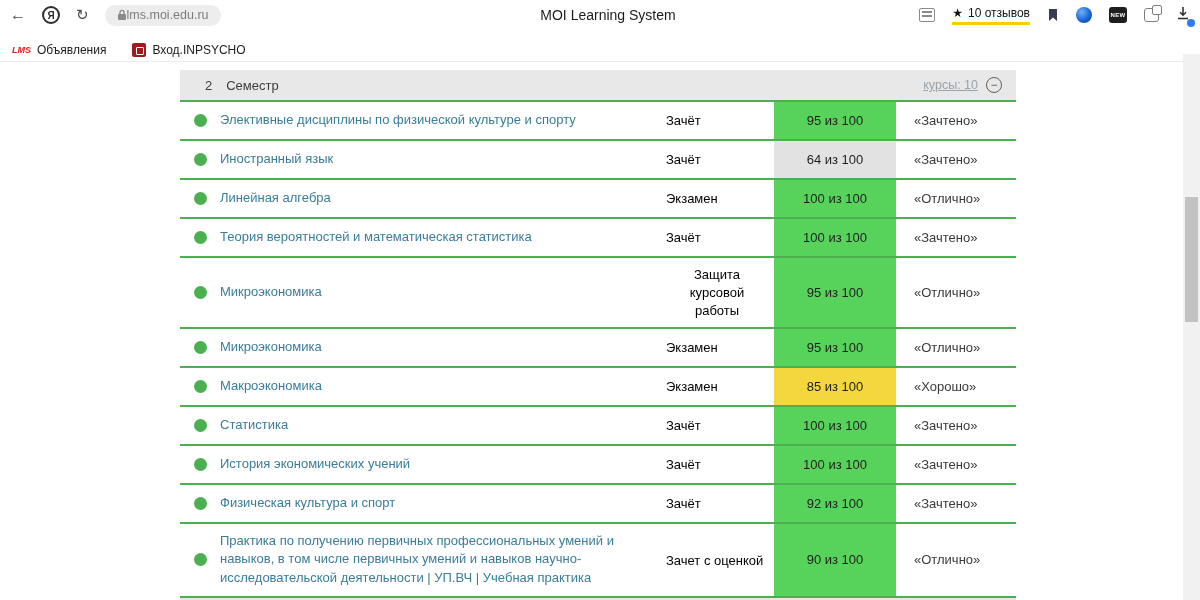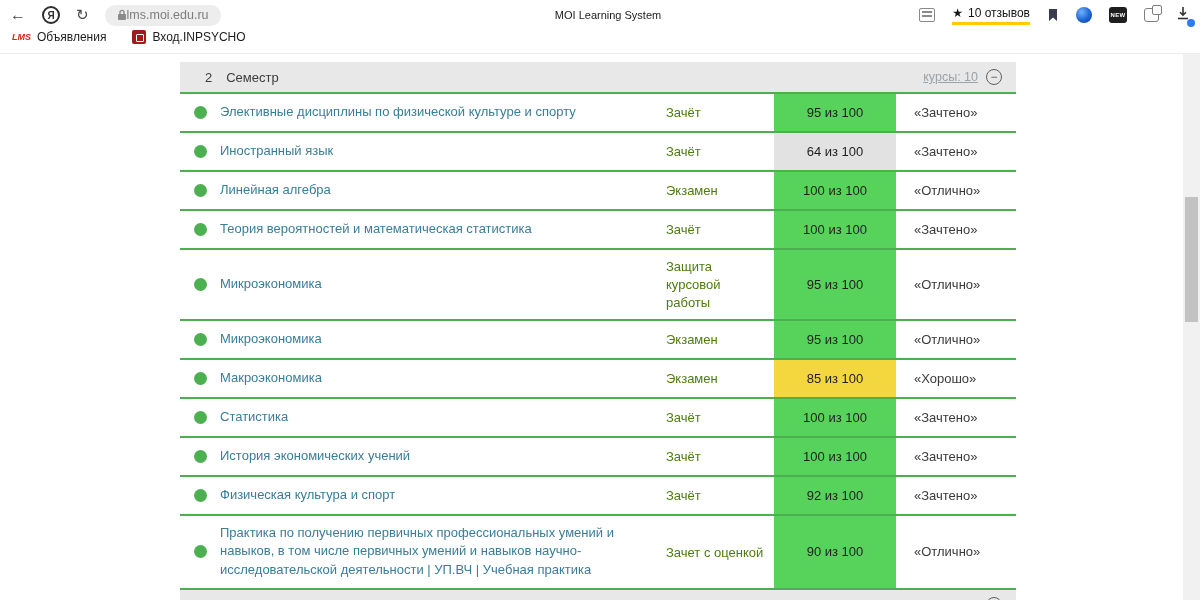--- a/index.html
+++ b/index.html
@@ -12,21 +12,21 @@
   .nav-glyph { font-size: 16px; color: #4a4a4a; cursor: pointer; line-height: 1; }
   .icon-back::before { content: "←"; }
   .icon-refresh::before { content: "↻"; font-size: 15px; }
   .yandex-circle { width: 18px; height: 18px; border: 2px solid #2e2e2e; border-radius: 50%;
     display: flex; align-items: center; justify-content: center; font-weight: bold;
     font-size: 10px; color: #2e2e2e; }
   .yandex-circle::before { content: "Я"; }
   .addr-pill { display: flex; align-items: center; background: #ededed;
     border-radius: 12px; height: 21px; padding: 0 12px; color: #7d7d7d; font-size: 12.5px; }
   .page-title { position: absolute; left: 16px; right: 0; text-align: center;
-    font-size: 11px; color: #1c1c1c; pointer-events: none; }
+    font-size: 14px; color: #1c1c1c; pointer-events: none; }
   .chrome-right { margin-left: auto; display: flex; align-items: center; gap: 17px; z-index: 2; text-align: center; }
   .translate-icon { width: 16px; height: 14px; border: 1.5px solid #8a8a8a; border-radius: 2px;
     position: relative; }
   .translate-icon::after { content: ""; position: absolute; left: 2px; top: 2px; right: 2px;
     height: 2px; background: #8a8a8a; box-shadow: 0 4px 0 #8a8a8a; }
   .reviews { display: flex; align-items: center; gap: 5px; font-size: 12px; color: #141414;
     border-bottom: 3px solid #fc0; padding-bottom: 2px; cursor: pointer; }
   .icon-star::before { content: "★"; font-size: 12px; color: #141414; }
   .ext-circle { width: 16px; height: 16px; border-radius: 50%;
     background: radial-gradient(circle at 35% 32%, #6fb1ff 0%, #1c64d1 55%, #0b3f96 100%); }
@@ -36,22 +36,22 @@
   .ext-new::before { content: "NEW"; }
   .ext-collections { width: 15px; height: 14px; border: 1.5px solid #7e7e7e; border-radius: 3px;
     position: relative; }
   .ext-collections::after { content: ""; position: absolute; right: -4px; top: -4px; width: 8px;
     height: 8px; border: 1.5px solid #7e7e7e; border-radius: 2px; background: #fff; }
   .dl-wrap { position: relative; }
   .dl-badge { position: absolute; right: -5px; bottom: -3px; width: 8px; height: 8px;
     border-radius: 50%; background: #2f7bf5; }
 
   
-  .bookmarks { height: 24px; display: flex; align-items: flex-start; gap: 26px; padding: 0 12px;
-    font-size: 12px; color: #1c1c1c; border-bottom: 1px solid #ececec; background: #fff; }
+  .bookmarks { height: 24px; display: flex; align-items: center; gap: 26px; padding: 0 12px;
+    font-size: 12px; color: #1c1c1c; border-bottom: 1px solid #ececec; background: #fff; margin-top: 8px; }
   .bm { display: flex; align-items: center; gap: 6px; cursor: pointer; }
   .bm-fav-lms { color: #e0201b; font-weight: bold; font-style: italic; font-size: 9px; }
   .bm-fav-red { width: 14px; height: 14px; background: #9e1c1c; border-radius: 2px;
     position: relative; }
   .bm-fav-red::after { content: ""; position: absolute; left: 4px; top: 4px; width: 6px; height: 6px;
     border: 1.5px solid #fff; border-radius: 1px; }
 
   
   .page-body { padding-top: 8px; }
   .grades-table { width: 836px; margin-left: 180px; font-size: 13px; }
@@ -68,21 +68,21 @@
   .circle-btn.minus::before { content: "−"; margin-top: -1px; }
   .circle-btn.plus::before { content: "+"; margin-top: -1px; }
 
   .rows { border-top: 2px solid var(--row-border); }
   .course-row { display: grid; grid-template-columns: 40px 1fr 108px 122px 120px;
     border-bottom: 2px solid var(--row-border); min-height: 39px; }
   .cell { display: flex; align-items: center; }
   .dot-cell { justify-content: center; }
   .dot { width: 13px; height: 13px; border-radius: 50%; background: var(--dot); }
   .name-cell { padding: 8px 16px 8px 0; color: var(--link); line-height: 1.45; cursor: pointer; }
-  .type-cell { padding: 8px 6px 6px 0; color: #4d7c0f; line-height: 1.4; }
+  .type-cell { padding: 8px 6px 6px 0; color: #000000; line-height: 1.4; text-align: center; }
   .score-cell { justify-content: center; color: #1e1e1e; text-align: center; }
   .grade-cell { padding-left: 18px; color: #3a3a3a; }
 </style>
 </head>
 <body>
 
 <div class="chrome">
   <span class="nav-glyph icon-back"></span>
   <span class="yandex-circle"></span>
   <span class="nav-glyph icon-refresh"></span>

